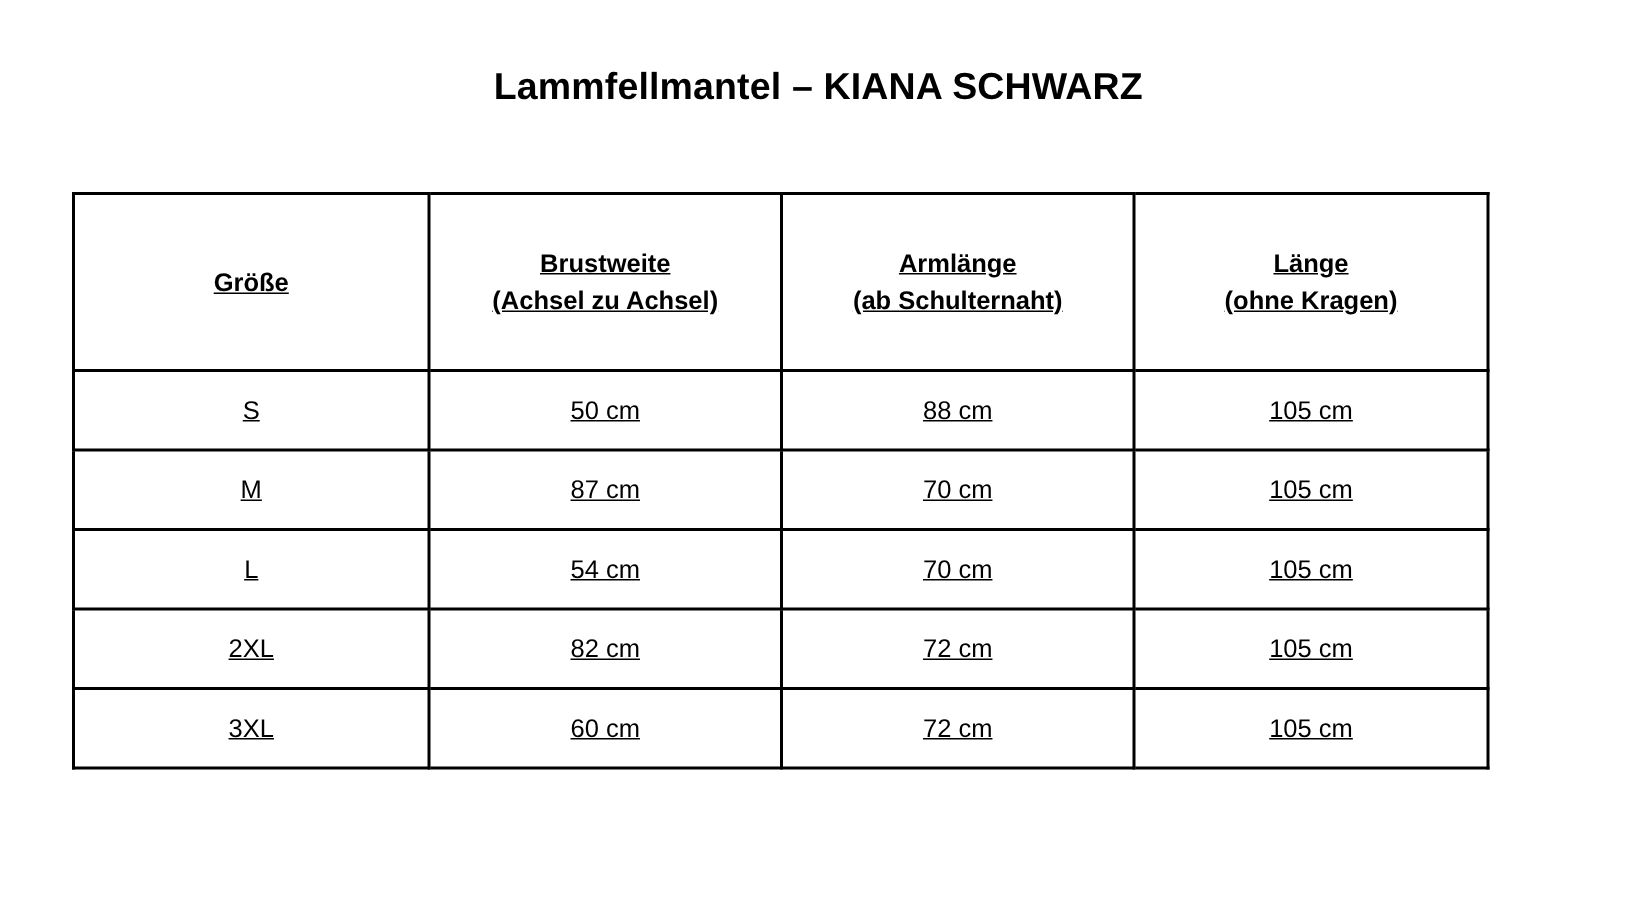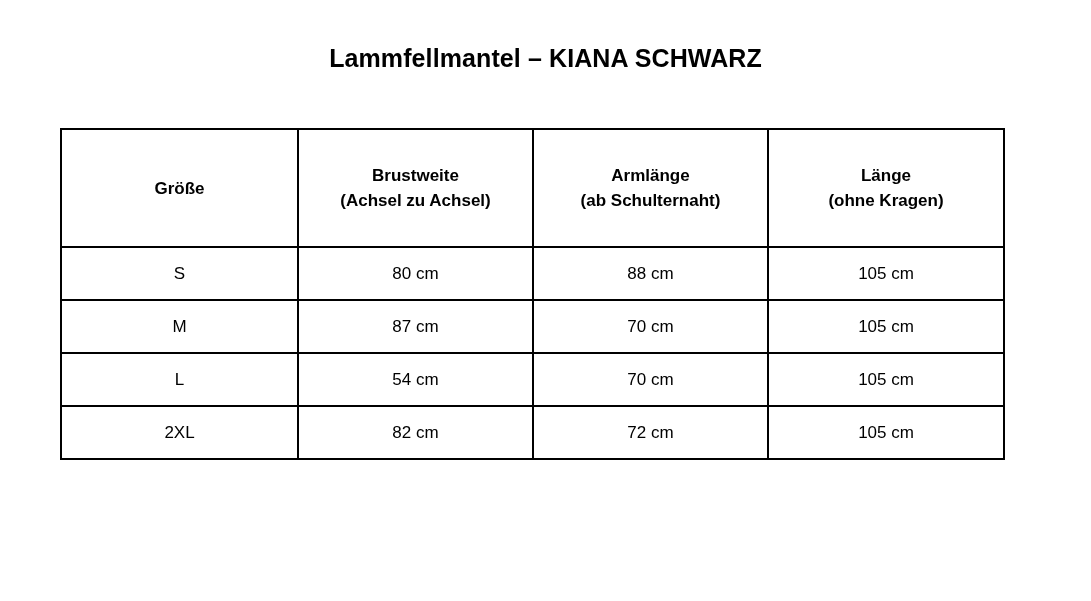--- a/index.html
+++ b/index.html
@@ -27,25 +27,26 @@
     width: 1091px;
     text-align: center;
     font-size: 25px;
     font-weight: bold;
     letter-spacing: 0.1px;
     color: #000000;
     line-height: 32px;
   }
   .size-table {
     position: absolute;
-    left: 60px;
+    left: 48px;
     top: 128px;
     width: 943px;
     border-collapse: collapse;
     table-layout: fixed;
+    text-decoration: underline;
   }
   .size-table col.c-size   { width: 237px; }
   .size-table col.c-chest  { width: 235px; }
   .size-table col.c-sleeve { width: 235px; }
   .size-table col.c-length { width: 236px; }
 
   .size-table th,
   .size-table td {
     border: 2px solid #000000;
     text-align: center;
@@ -96,21 +97,21 @@
         </th>
         <th>
           <span class="hdr-line">Länge</span>
           <span class="hdr-line">(ohne Kragen)</span>
         </th>
       </tr>
     </thead>
     <tbody>
       <tr>
         <td>S</td>
-        <td>80 cm</td>
+        <td>50 cm</td>
         <td>88 cm</td>
         <td>105 cm</td>
       </tr>
       <tr>
         <td>M</td>
         <td>87 cm</td>
         <td>70 cm</td>
         <td>105 cm</td>
       </tr>
       <tr>
@@ -118,16 +119,22 @@
         <td>54 cm</td>
         <td>70 cm</td>
         <td>105 cm</td>
       </tr>
       <tr>
         <td>2XL</td>
         <td>82 cm</td>
         <td>72 cm</td>
         <td>105 cm</td>
       </tr>
+      <tr>
+        <td>3XL</td>
+        <td>60 cm</td>
+        <td>72 cm</td>
+        <td>105 cm</td>
+      </tr>
     </tbody>
   </table>
 
 </div>
 
 </body></html>

